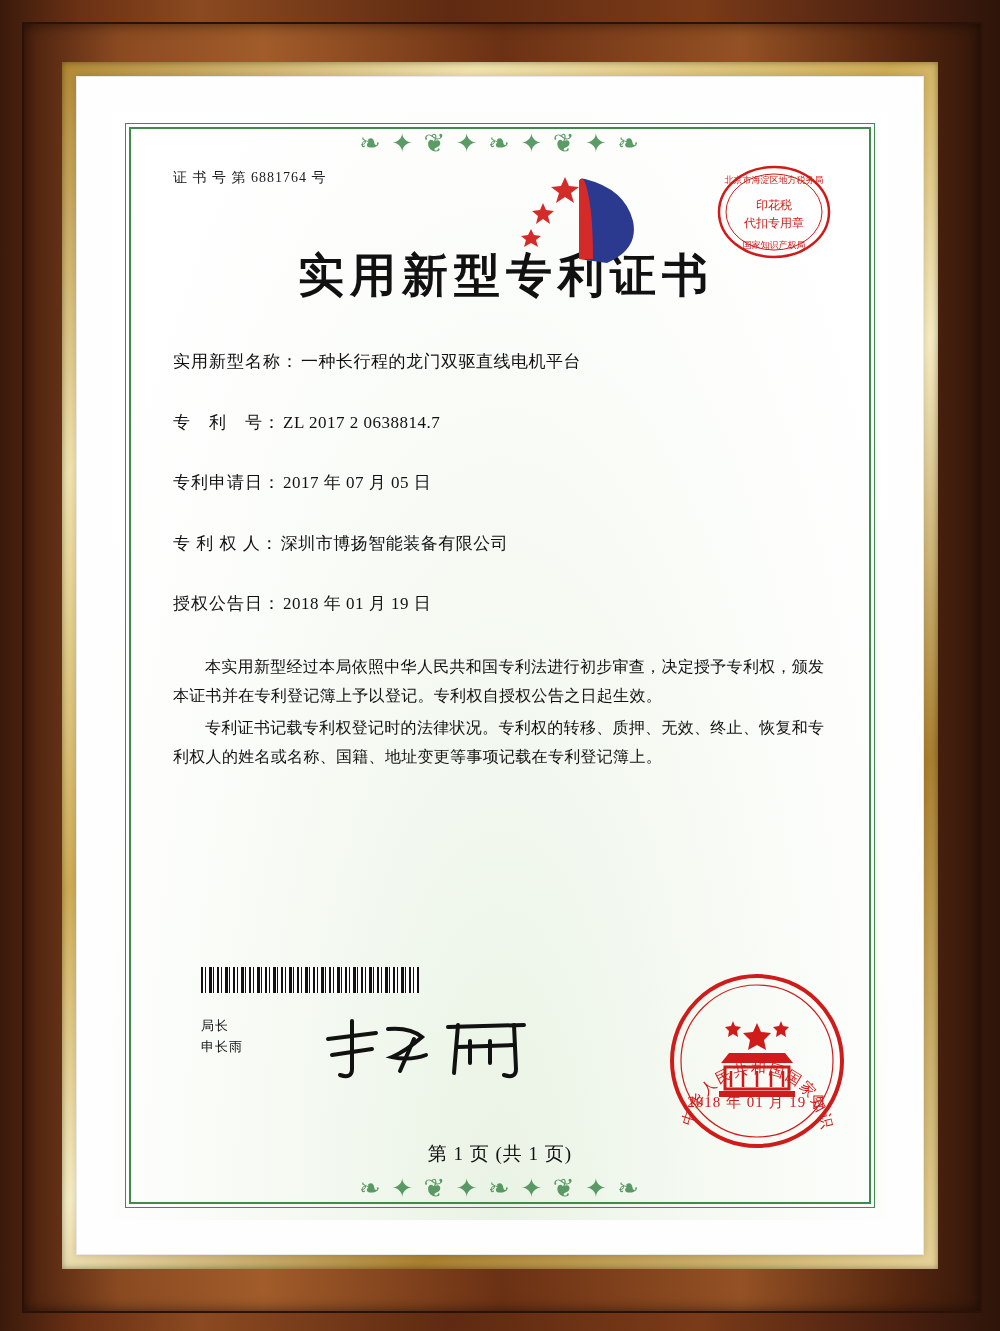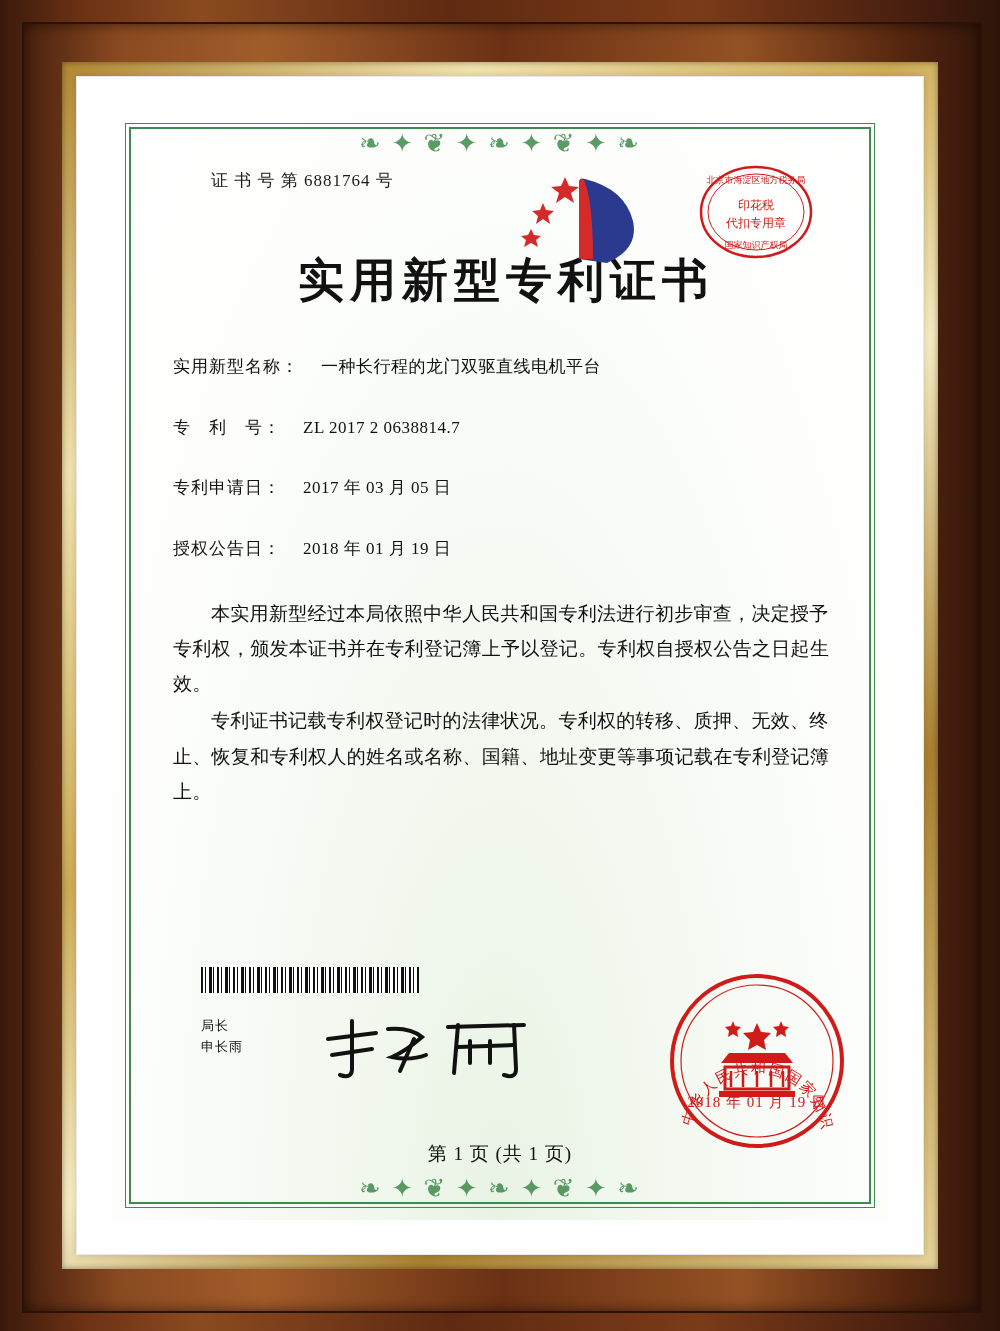--- a/index.html
+++ b/index.html
@@ -45,43 +45,42 @@
     border:2px solid #3f8a4d;
     outline:1px solid #3f8a4d;
     outline-offset:3px;
   }
   .corner-orn{position:absolute;color:#3f8a4d;opacity:.85;font-size:26px;line-height:1;}
   .orn-top{left:50%;top:20px;transform:translateX(-50%);letter-spacing:2px;white-space:nowrap;}
   .orn-bottom{left:50%;bottom:18px;transform:translateX(-50%);letter-spacing:2px;white-space:nowrap;}
   
   .content{position:absolute;left:60px;top:58px;right:48px;}
   .cert-no{
-    font-size:17px;color:#1b1b1b;letter-spacing:1px;
+    font-size:14px;color:#1b1b1b;letter-spacing:1px;
     font-family:"Liberation Serif", serif;
-    margin-left:38px;
   }
   .logo{
     position:absolute;left:348px;top:-6px;width:130px;height:110px;
   }
   .seal-tax{
-    position:absolute;right:24px;top:-16px;width:118px;height:118px;
+    position:absolute;right:6px;top:-16px;width:118px;height:118px;
   }
   .title{
     text-align:center;font-size:46px;font-weight:bold;color:#111;
     letter-spacing:6px;margin-top:58px;
     font-family:Liberation Sans, sans-serif;
   }
   .fields{margin-top:42px;}
   .field{
     display:flex;align-items:center;font-size:17px;color:#111;
-    margin-bottom:35px;line-height:1.5;gap:20px;
+    margin-bottom:35px;line-height:1.5;
   }
   .f-label{white-space:nowrap;letter-spacing:1px;}
   .f-value{margin-left:2px;letter-spacing:.5px;}
-  .paras{margin-top:14px;font-size:19px;color:#111;line-height:1.85;}
+  .paras{margin-top:14px;font-size:16px;color:#111;line-height:1.85;}
   .para{text-indent:2em;margin:0 0 2px 0;letter-spacing:.3px;}
   
   .barcode{
     position:absolute;left:88px;top:856px;width:218px;height:26px;
     background:repeating-linear-gradient(90deg,
       #111 0 2px,#fff 2px 4px,#111 4px 5px,#fff 5px 8px,
       #111 8px 11px,#fff 11px 12px,#111 12px 13px,#fff 13px 16px);
   }
   
   .sig-block{position:absolute;left:88px;top:905px;font-size:13px;color:#111;line-height:1.6;letter-spacing:1px;}
@@ -147,21 +146,25 @@
         <div class="field">
           <span class="f-label">实用新型名称：</span>
           <span class="f-value">一种长行程的龙门双驱直线电机平台</span>
         </div>
         <div class="field">
           <span class="f-label">专　利　号：</span>
           <span class="f-value">ZL 2017 2 0638814.7</span>
         </div>
         <div class="field">
           <span class="f-label">专利申请日：</span>
-          <span class="f-value">2017 年 03 月 05 日</span>
+          <span class="f-value">2017 年 07 月 05 日</span>
+        </div>
+        <div class="field">
+          <span class="f-label">专 利 权 人：</span>
+          <span class="f-value">深圳市博扬智能装备有限公司</span>
         </div>
         <div class="field">
           <span class="f-label">授权公告日：</span>
           <span class="f-value">2018 年 01 月 19 日</span>
         </div>
       </div>
 
       <div class="paras">
         <p class="para">本实用新型经过本局依照中华人民共和国专利法进行初步审查，决定授予专利权，颁发本证书并在专利登记簿上予以登记。专利权自授权公告之日起生效。</p>
         <p class="para">专利证书记载专利权登记时的法律状况。专利权的转移、质押、无效、终止、恢复和专利权人的姓名或名称、国籍、地址变更等事项记载在专利登记簿上。</p>

